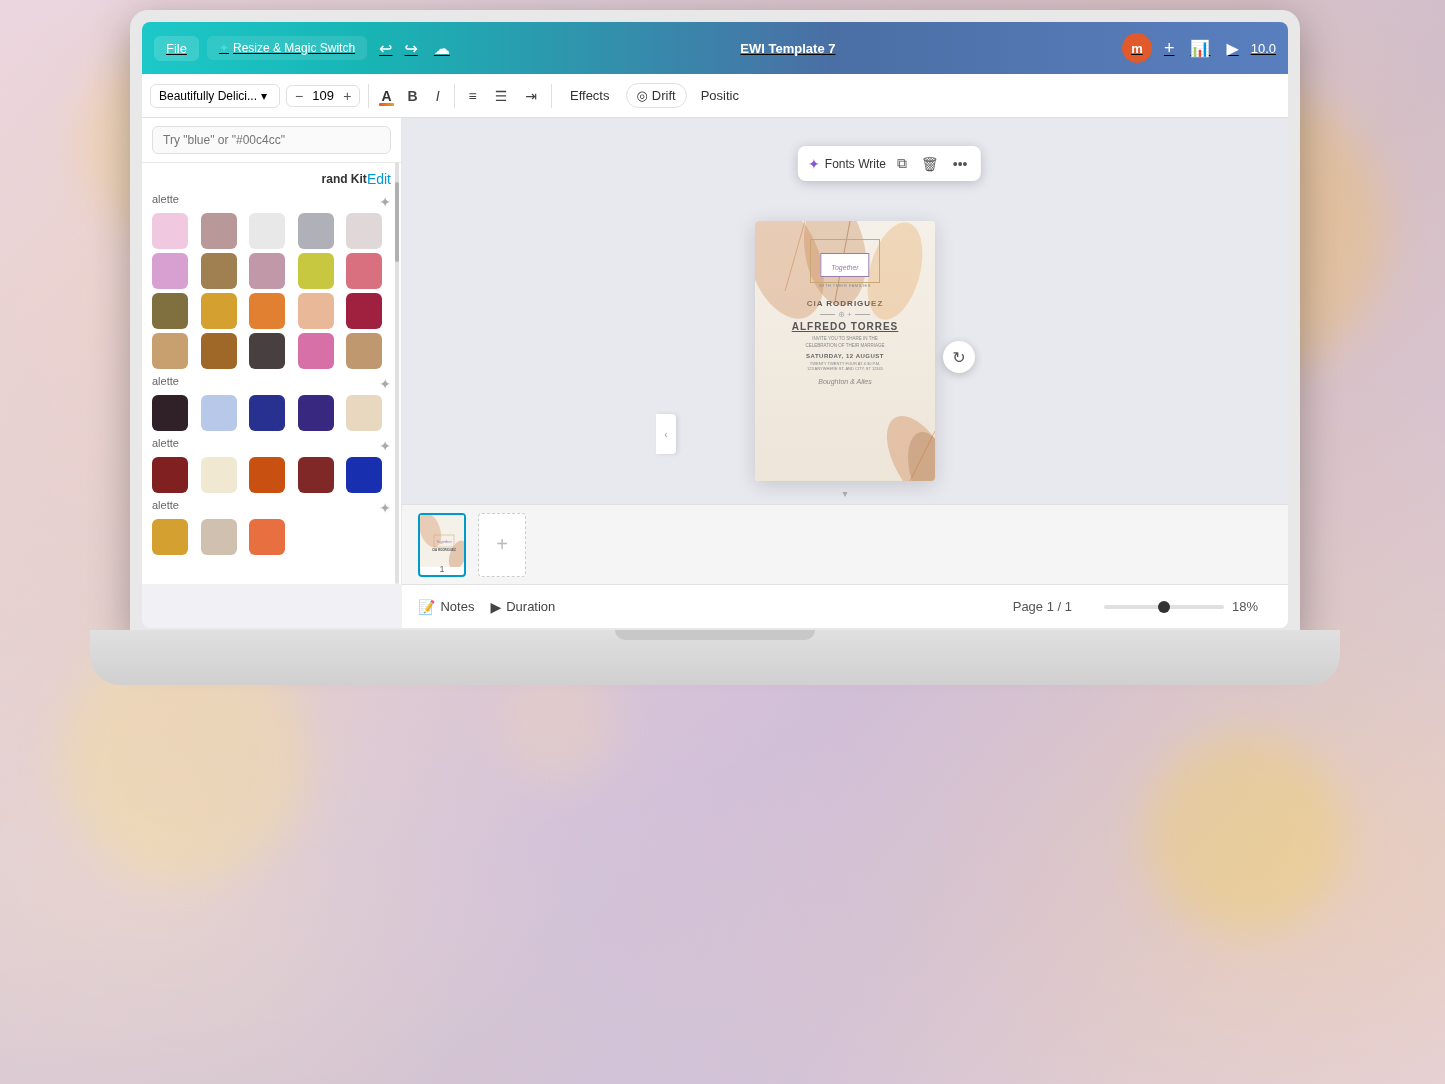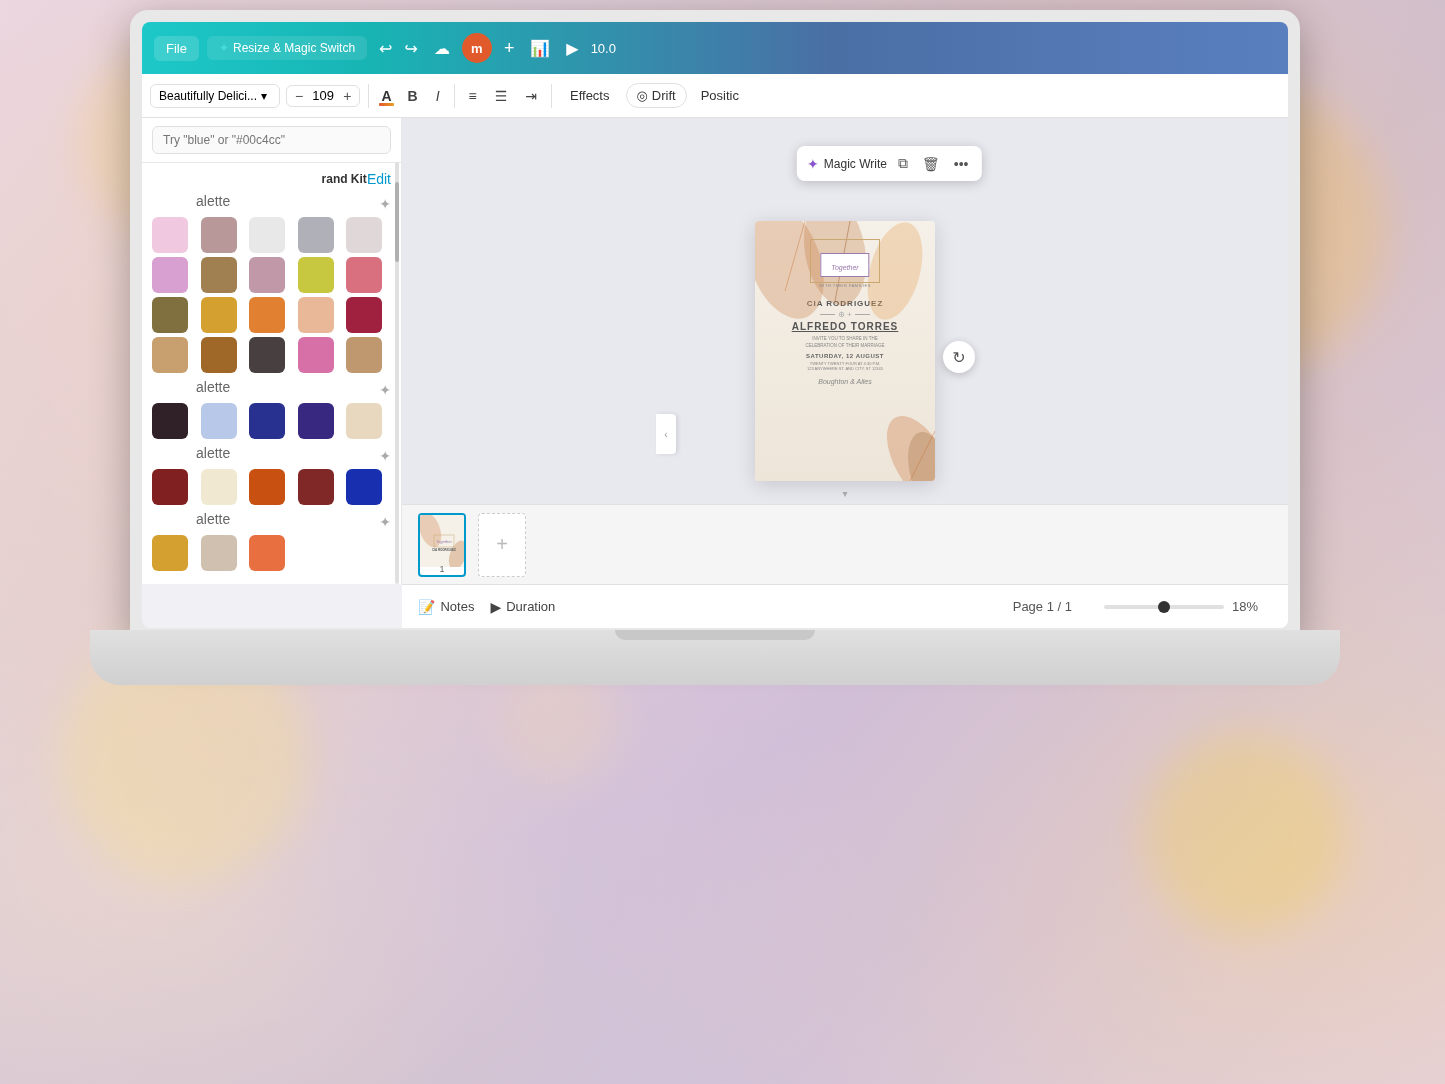--- a/index.html
+++ b/index.html
@@ -111,20 +111,21 @@
       top: 0;
       left: 0;
       right: 0;
       height: 52px;
       background: linear-gradient(90deg, #1dc8c8 0%, #18b4b4 20%, #4a6fa5 60%, #5a7fbf 100%);
       display: flex;
       align-items: center;
       padding: 0 12px;
       gap: 8px;
       z-index: 10;
+      text-decoration: underline;
     }
 
     .header-file-btn {
       background: rgba(255,255,255,0.15);
       color: white;
       border: none;
       padding: 5px 12px;
       border-radius: 6px;
       font-size: 13px;
       cursor: pointer;
@@ -340,24 +341,23 @@
       color: #333;
     }
 
     .section-edit {
       font-size: 14px;
       color: #0099cc;
       cursor: pointer;
     }
 
     .subsection-title {
-      font-size: 14px;
+      font-size: 11px;
       color: #666;
       margin-bottom: 6px;
-      margin-left: 44px;
     }
 
     .color-grid {
       display: grid;
       grid-template-columns: repeat(5, 1fr);
       gap: 4px;
       margin-bottom: 6px;
     }
 
     .color-swatch {
@@ -688,20 +688,23 @@
         <button class="header-file-btn">File</button>
         <button class="header-resize-btn">
           <span style="color:#4dd;">✦</span>
           <span>Resize &amp; Magic Switch</span>
         </button>
         <div class="undo-redo">
           <button class="icon-btn">↩</button>
           <button class="icon-btn">↪</button>
         </div>
         <button class="icon-btn">☁</button>
+        <div class="header-center">
+          <span class="header-title">EWI Template 7</span>
+        </div>
         <div class="header-right">
           <div class="avatar-btn">m</div>
           <button class="icon-btn" style="font-size:18px;">+</button>
           <button class="icon-btn">📊</button>
           <button class="icon-btn">▶</button>
           <span style="color:white;font-size:13px;">10.0</span>
         </div>
       </div>
 
       <div class="canva-toolbar">
@@ -809,21 +812,21 @@
         <div class="scrollbar">
           <div class="scrollbar-thumb"></div>
         </div>
       </div>
 
       <div class="main-canvas">
 
         <div class="floating-toolbar" style="top:28px; left:55%; transform:translateX(-50%);">
           <button class="magic-write-btn">
             <span class="magic-star">✦</span>
-            <span>Magic Write</span>
+            <span>Fonts Write</span>
           </button>
           <button class="ft-icon-btn">⧉</button>
           <button class="ft-icon-btn">🗑</button>
           <button class="ft-icon-btn">•••</button>
         </div>
 
         <div style="position:relative;margin-top:20px;">
           <div class="design-card">
             <div class="design-card-content">
 

